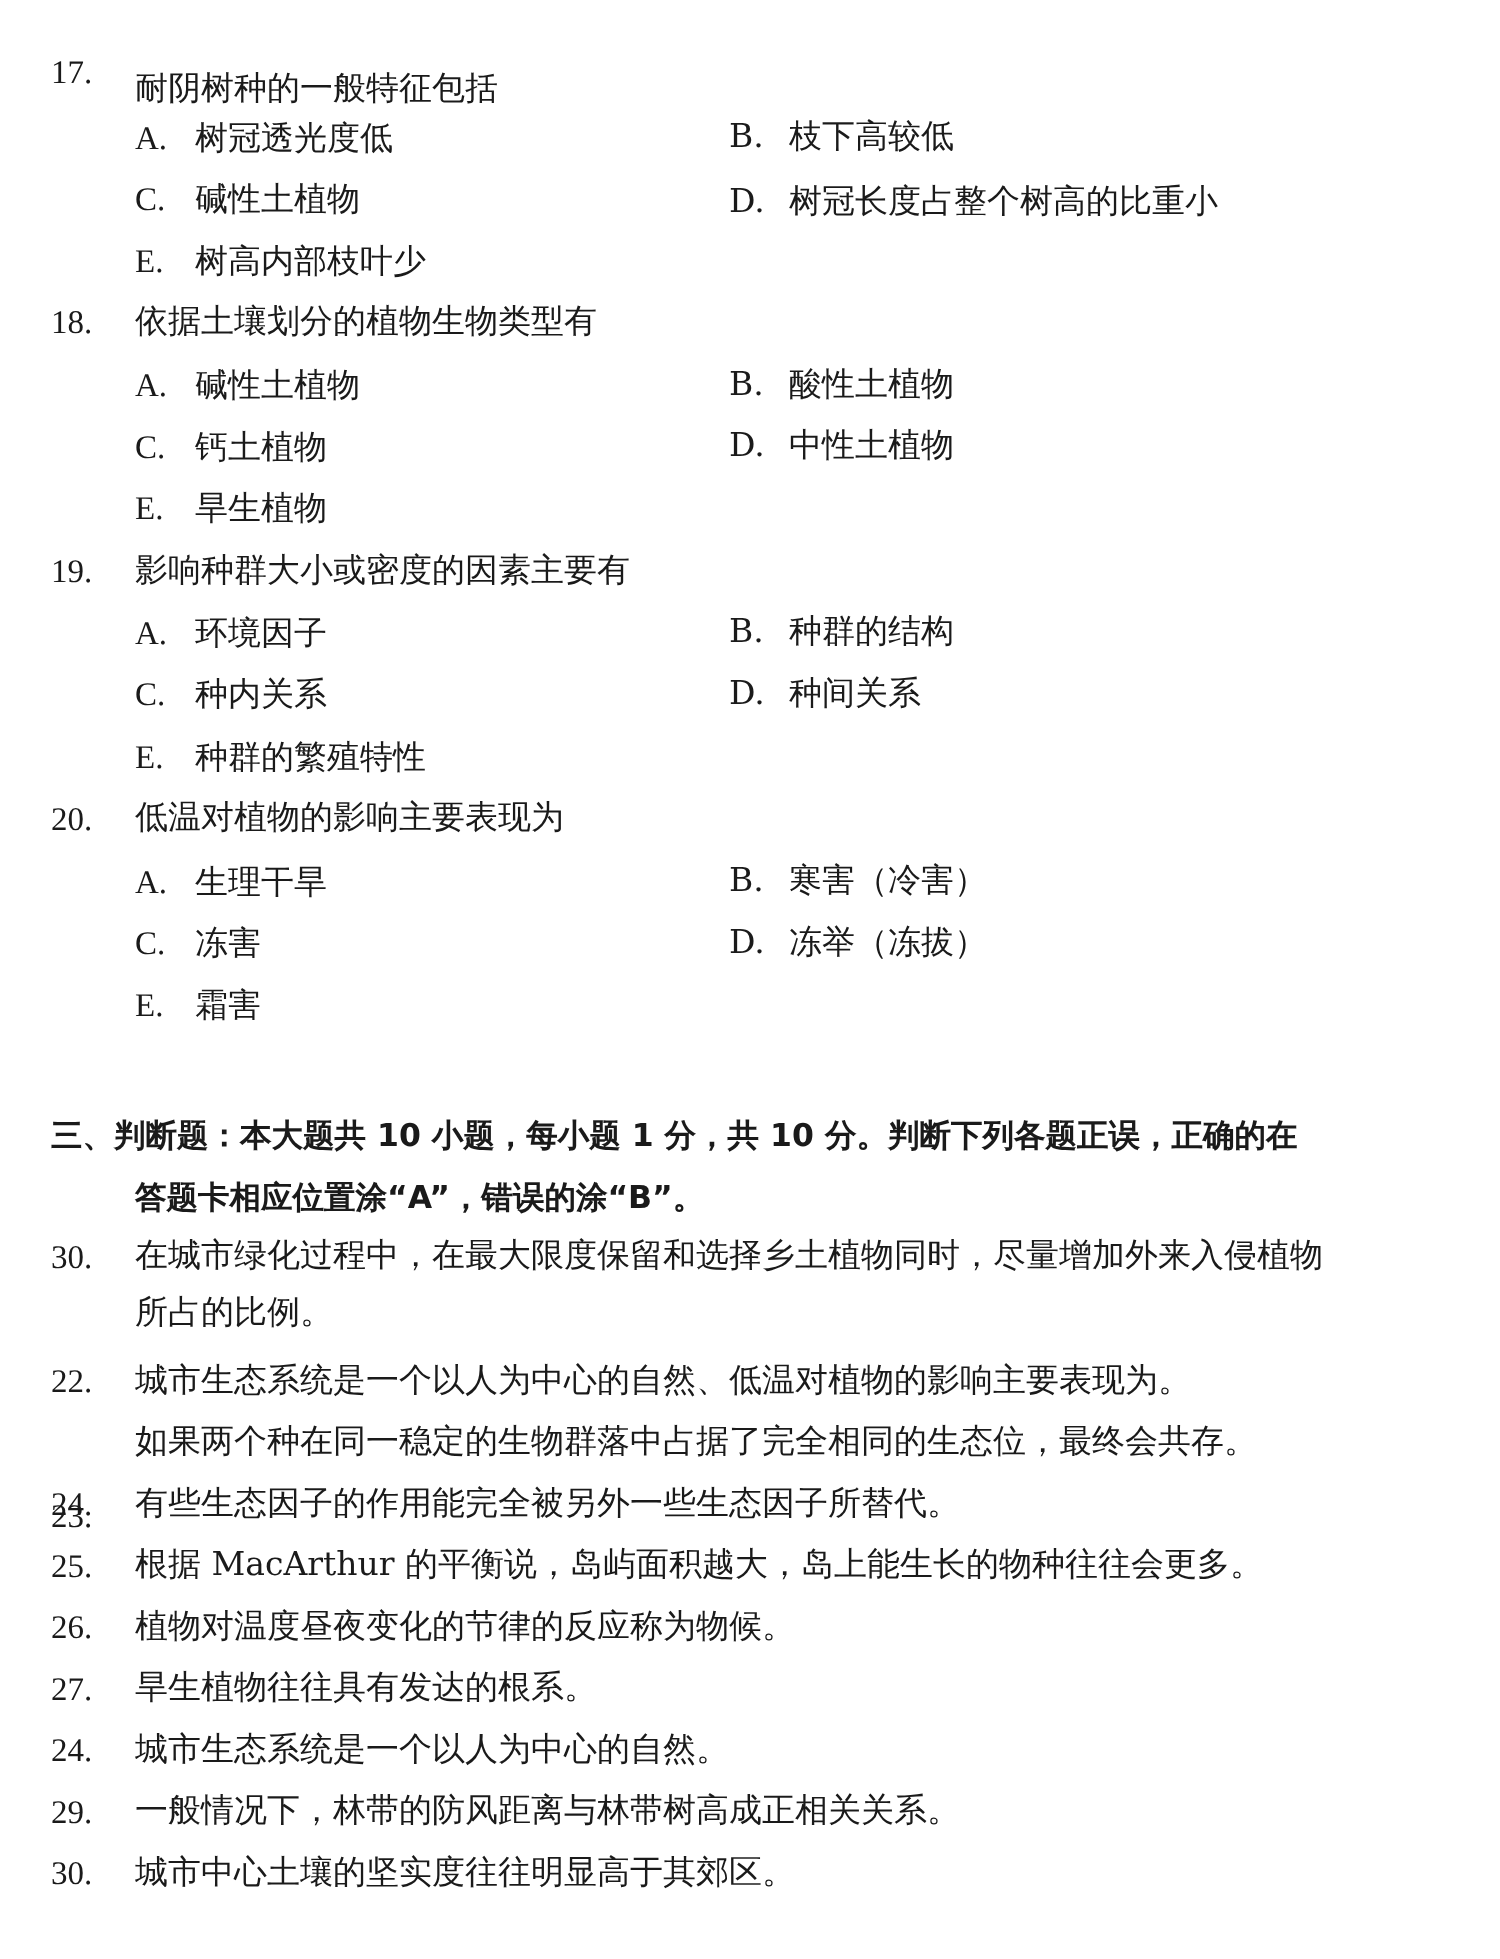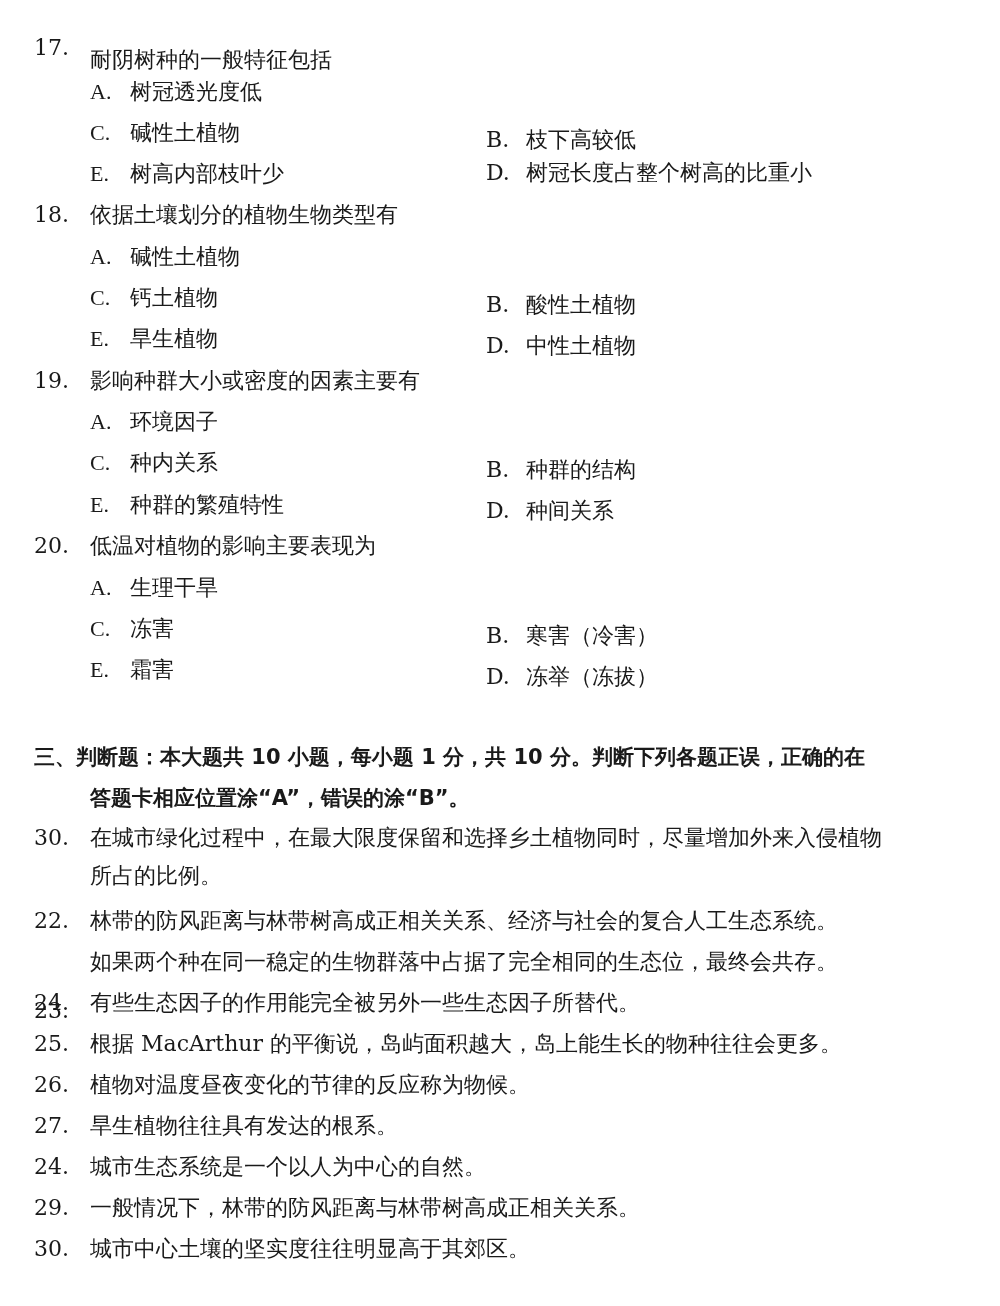--- a/index.html
+++ b/index.html
@@ -2,38 +2,38 @@
 <html><head>
 <meta charset="utf-8">
 <style>
   html, body { margin:0; padding:0; }
   body {
     width:1000px; height:1306px; background:#ffffff; color:#1a1a1a;
     font-family: "DejaVu Serif", "Liberation Serif", serif;
     position:relative; overflow:hidden;
   }
   .line { position:absolute; font-size:22px; line-height:30px; white-space:nowrap; }
-  .num { position:absolute; left:34px; }
+  .num { position:absolute; left:34px;font-family:Liberation Serif, serif; }
   .qtext { position:absolute; left:90px; }
   .opt { position:absolute; }
   .optL { left:90px;font-family:Liberation Serif, serif; }
-  .optR { left:486px;margin-top:48px; }
+  .optR { left:486px; }
   .opt .ol { display:inline-block; width:40px; }
   .sec { font-weight:bold; font-family: "DejaVu Sans", "Liberation Sans", sans-serif; font-size:21px; }
 </style>
 </head>
 <body>
 
 <div>
   <div class="line num" style="top:33px">17.</div>
   <div class="line qtext" style="top:45px">耐阴树种的一般特征包括</div>
   <div class="line opt optL" style="top:77px"><span class="ol">A.</span><span>树冠透光度低</span></div>
   <div class="line opt optR" style="top:77px"><span class="ol">B.</span><span>枝下高较低</span></div>
   <div class="line opt optL" style="top:118px"><span class="ol">C.</span><span>碱性土植物</span></div>
-  <div class="line opt optR" style="top:110px"><span class="ol">D.</span><span>树冠长度占整个树高的比重小</span></div>
+  <div class="line opt optR" style="top:120px"><span class="ol">D.</span><span>树冠长度占整个树高的比重小</span></div>
   <div class="line opt optL" style="top:159px"><span class="ol">E.</span><span>树高内部枝叶少</span></div>
 </div>
 
 <div>
   <div class="line num" style="top:200px">18.</div>
   <div class="line qtext" style="top:200px">依据土壤划分的植物生物类型有</div>
   <div class="line opt optL" style="top:242px"><span class="ol">A.</span><span>碱性土植物</span></div>
   <div class="line opt optR" style="top:242px"><span class="ol">B.</span><span>酸性土植物</span></div>
   <div class="line opt optL" style="top:283px"><span class="ol">C.</span><span>钙土植物</span></div>
   <div class="line opt optR" style="top:283px"><span class="ol">D.</span><span>中性土植物</span></div>
@@ -64,21 +64,21 @@
   <div class="line sec" style="top:742px; left:34px;">三、判断题：本大题共 10 小题，每小题 1 分，共 10 分。判断下列各题正误，正确的在</div>
   <div class="line sec" style="top:783px; left:90px;">答题卡相应位置涂“A”，错误的涂“B”。</div>
 </div>
 
 <div>
   <div class="line num" style="top:823px">30.</div>
   <div class="line qtext" style="top:823px">在城市绿化过程中，在最大限度保留和选择乡土植物同时，尽量增加外来入侵植物</div>
   <div class="line qtext" style="top:861px">所占的比例。</div>
 
   <div class="line num" style="top:906px">22.</div>
-  <div class="line qtext" style="top:906px">林带的防风距离与林带树高成正相关关系、经济与社会的复合人工生态系统。</div>
+  <div class="line qtext" style="top:906px">城市生态系统是一个以人为中心的自然、低温对植物的影响主要表现为。</div>
 
   <div class="line num" style="top:996px">23.</div>
   <div class="line qtext" style="top:947px">如果两个种在同一稳定的生物群落中占据了完全相同的生态位，最终会共存。</div>
 
   <div class="line num" style="top:988px">24.</div>
   <div class="line qtext" style="top:988px">有些生态因子的作用能完全被另外一些生态因子所替代。</div>
 
   <div class="line num" style="top:1029px">25.</div>
   <div class="line qtext" style="top:1029px">根据 MacArthur 的平衡说，岛屿面积越大，岛上能生长的物种往往会更多。</div>
 

